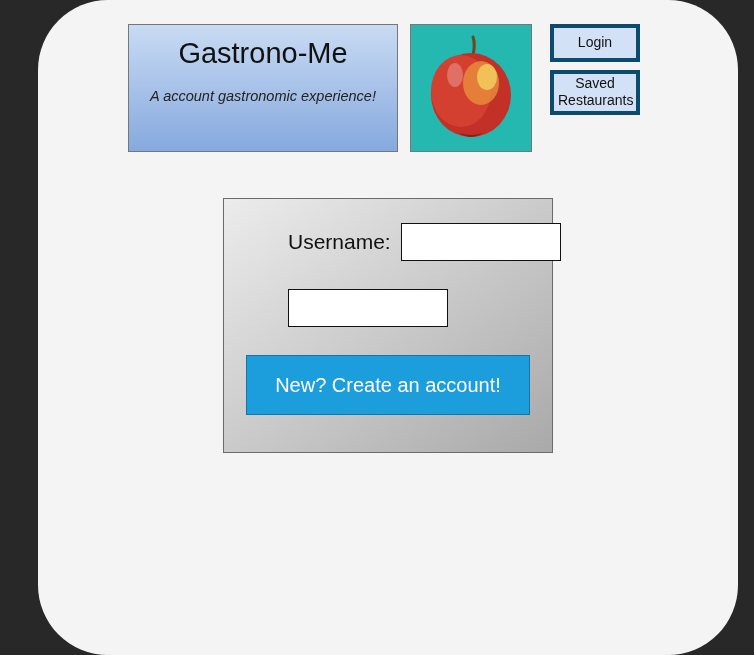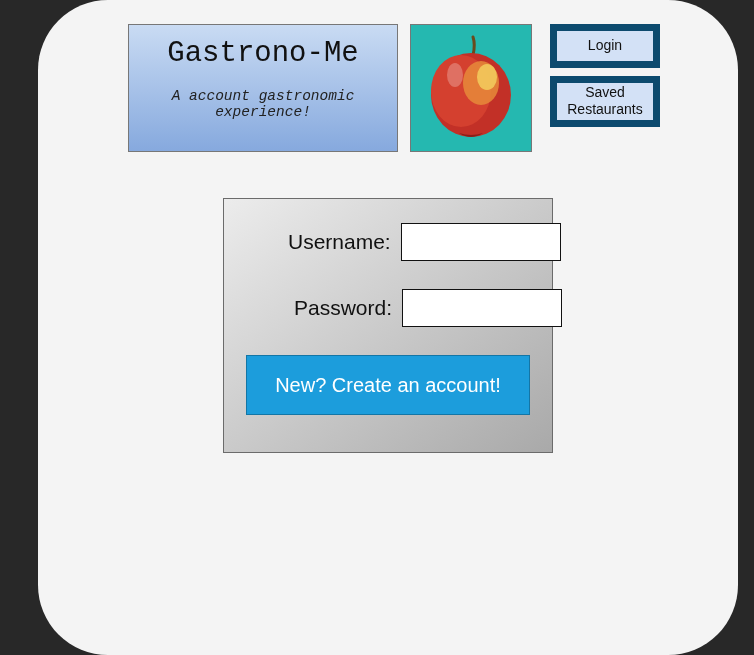--- a/index.html
+++ b/index.html
@@ -29,21 +29,20 @@
       padding: 24px 30px 0 90px;
       gap: 12px;
     }
     .brand-card {
       width: 270px;
       height: 128px;
       background: linear-gradient(to bottom, #c9dbf3, #86a9de);
       border: 1px solid #777;
       text-align: center;
       padding-top: 12px;
-      font-family: Liberation Mono, monospace;
     }
     .brand-title {
       font-size: 29px;
       font-weight: normal;
       color: #111;
       margin-bottom: 18px;
     }
     .brand-tagline {
       font-size: 14.5px;
       font-style: italic;
@@ -57,23 +56,23 @@
       position: relative;
       overflow: hidden;
     }
     .nav-col {
       display: flex;
       flex-direction: column;
       gap: 8px;
       margin-left: 6px;
     }
     .nav-btn {
-      width: 110px;
+      width: 90px;
       background: #d3e1f6;
-      border: 7px solid #0c4a6e;
+      border: 4px solid #0c4a6e;
       font-size: 14px;
       color: #111;
       padding: 6px 4px;
       text-align: center;
       cursor: pointer;
       line-height: 1.25;
     }
     .nav-btn.tall {
       padding: 1px 4px;
     }
@@ -158,21 +157,20 @@
   </div>
 
   <div class="login-card">
 
     <div class="form-row">
       <span class="form-label">Username:</span>
       <input type="text" class="form-input" value="" style="">
     </div>
 
     <div class="form-row">
-      <span class="form-label">Password:</span>
       <input type="password" class="form-input" value="" style="">
     </div>
 
     <button class="create-btn">New? Create an account!</button>
 
   </div>
 
 </div>
 
 </body></html>

